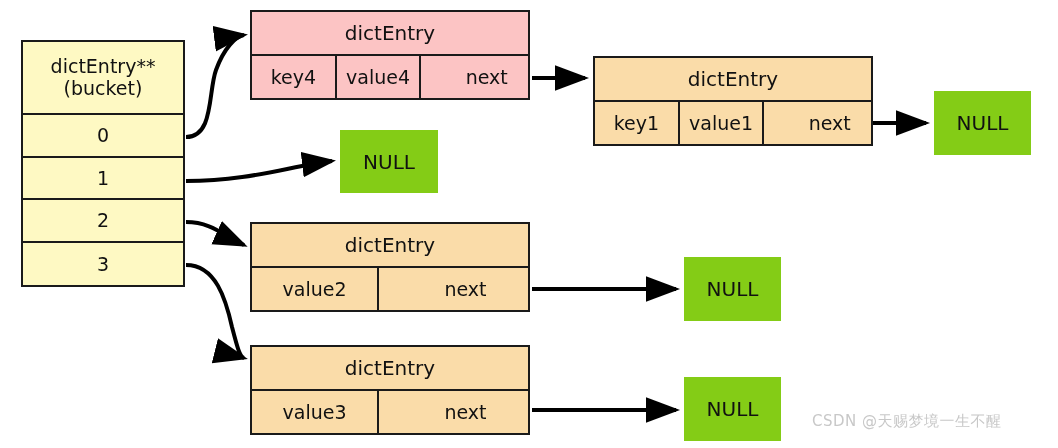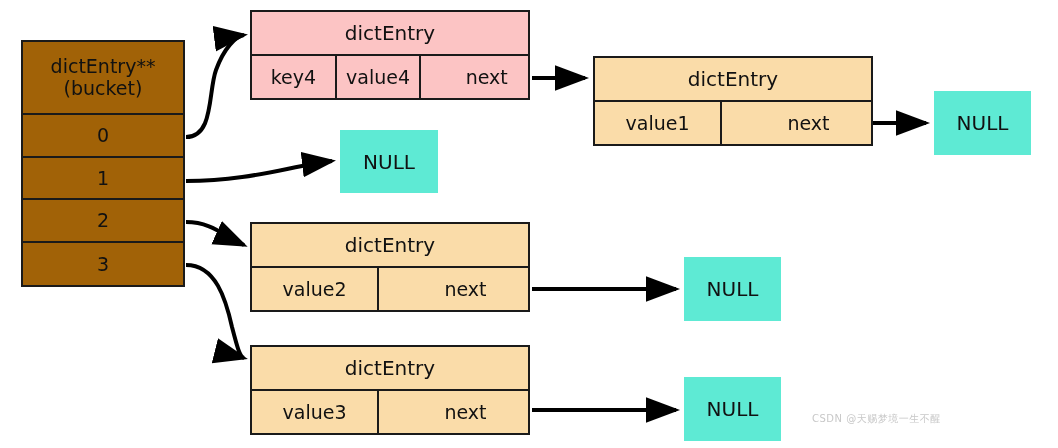--- a/index.html
+++ b/index.html
@@ -27,21 +27,21 @@
   }
 
   
   .bucket-table {
     position: absolute;
     left: 21px;
     top: 40px;
     width: 164px;
     border: 2px solid #1a1a1a;
     box-sizing: border-box;
-    background: #a16207;
+    background: #fef9c3;
   }
   .bucket-head {
     height: 73px;
     border-bottom: 2px solid #1a1a1a;
     display: flex;
     flex-direction: column;
     align-items: center;
     justify-content: center;
     font-size: 19px;
     color: #111111;
@@ -96,33 +96,33 @@
     box-sizing: border-box;
   }
   .entry-field:last-child {
     border-right: none;
     padding-left: 24px;
   }
 
   
   .nullbox {
     position: absolute;
-    background: #5eead4;
+    background: #84cc16;
     display: flex;
     align-items: center;
     justify-content: center;
     font-size: 20px;
     color: #111111;
     box-sizing: border-box;
   }
 
   
   .watermark {
     position: absolute;
-    font-size: 10px;
+    font-size: 15px;
     color: #c8c8c8;
     white-space: nowrap;
     letter-spacing: 0.5px;
   }
 </style>
 </head>
 <body>
 
 <div id="canvas">
 
@@ -166,20 +166,21 @@
     <div class="entry-fields">
       <div class="entry-field">key4</div>
       <div class="entry-field">value4</div>
       <div class="entry-field">next</div>
     </div>
   </div>
 
   <div class="entry orange" style="left:593px; top:56px;">
     <div class="entry-title">dictEntry</div>
     <div class="entry-fields">
+      <div class="entry-field">key1</div>
       <div class="entry-field">value1</div>
       <div class="entry-field">next</div>
     </div>
   </div>
 
   <div class="entry orange" style="left:250px; top:222px;">
     <div class="entry-title">dictEntry</div>
     <div class="entry-fields">
       <div class="entry-field">value2</div>
       <div class="entry-field">next</div>

